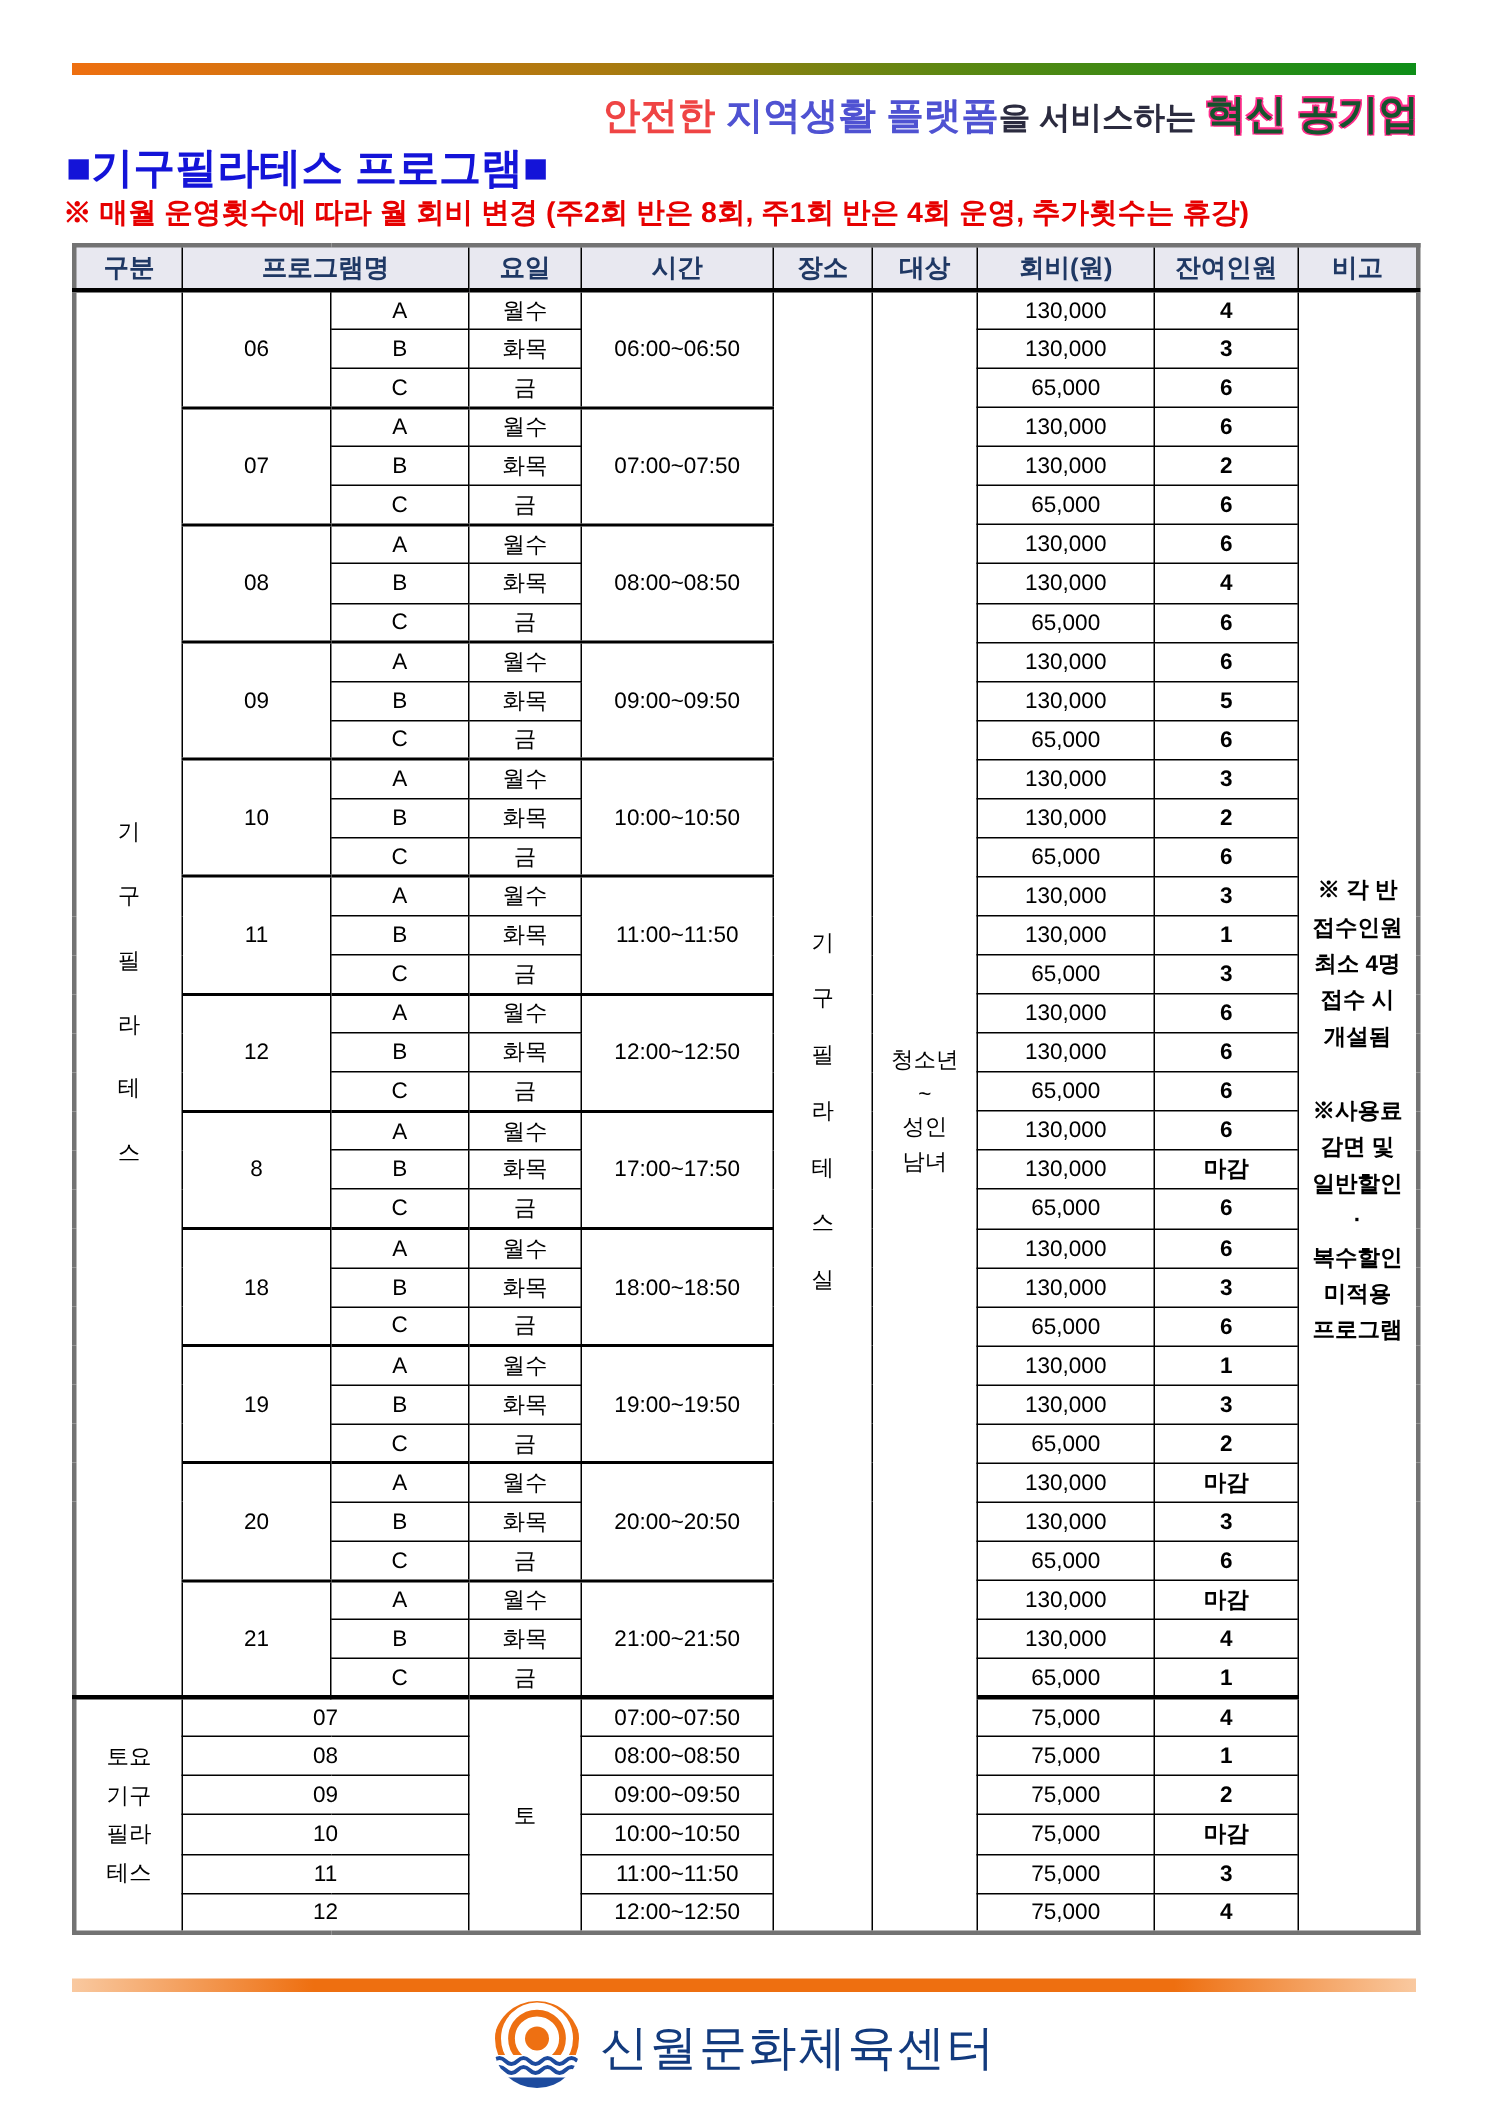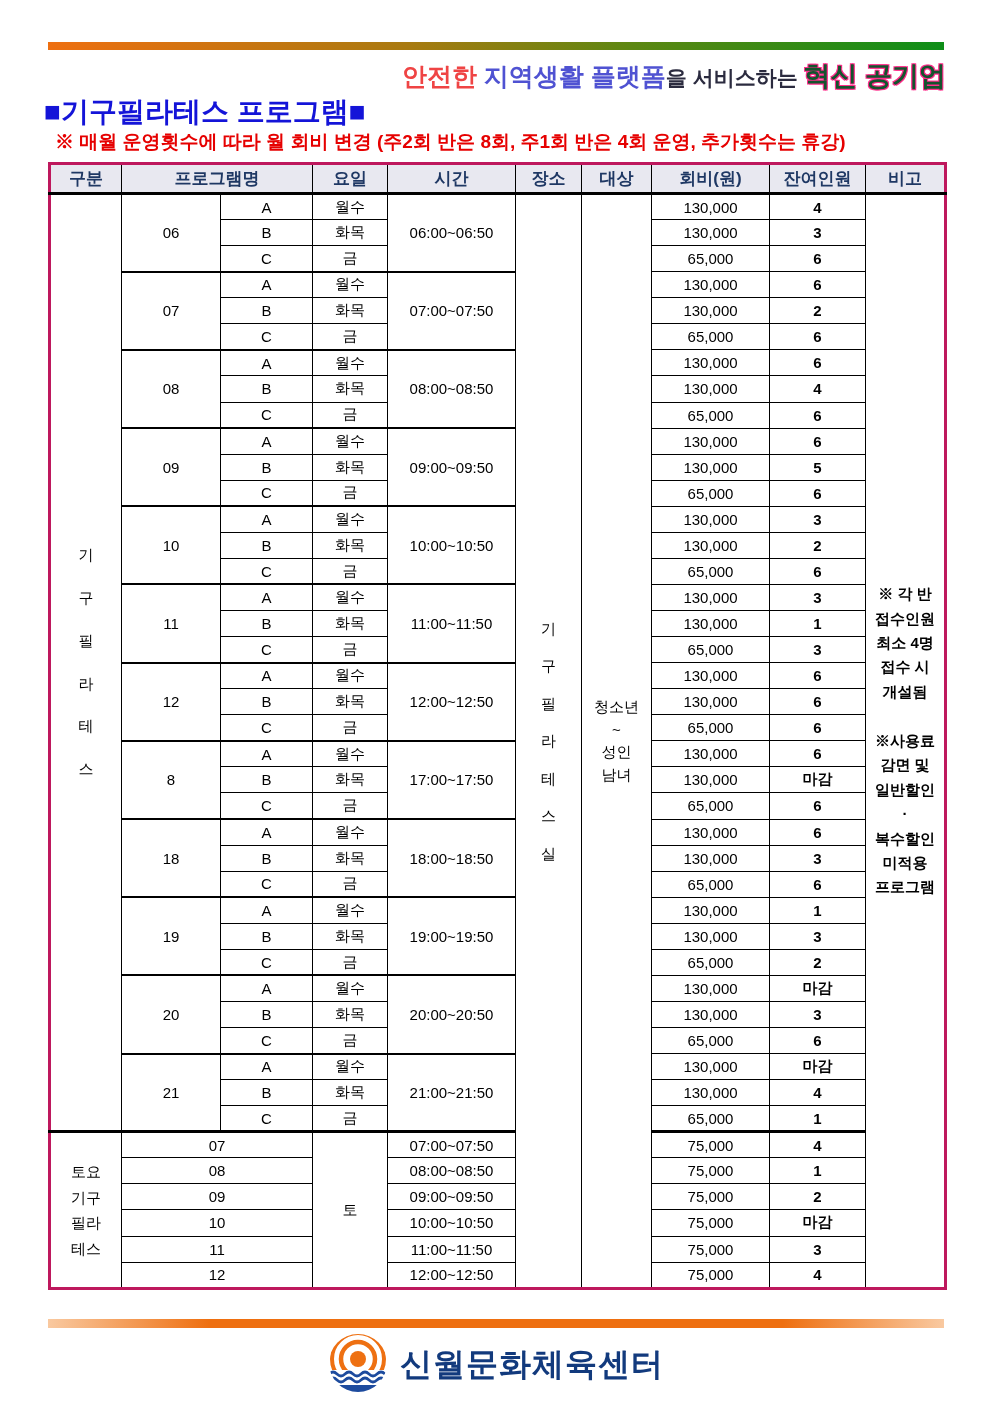--- a/index.html
+++ b/index.html
@@ -10,24 +10,24 @@
             background:linear-gradient(90deg,#ee6f10 0%,#a97a10 40%,#5d8712 65%,#0e8e18 100%); }
 
   .slogan { position:absolute; top:58px; right:46px; font-weight:bold; font-size:25px; white-space:nowrap; }
   .slogan .p1 { color:#ef4444;text-align:center; }
   .slogan .p2 { color:#4f52d2; }
   .slogan .p3 { color:#2b2b3f; font-size:21px; }
   .slogan .p4 { color:#14532d; font-size:27px;
                 text-shadow:-1px -1px 0 #ff2e8c, 1px -1px 0 #ff2e8c, -1px 1px 0 #ff2e8c, 1px 1px 0 #ff2e8c; }
 
   .title  { position:absolute; left:44px; top:93px; font-size:28px; font-weight:bold; color:#1414d8; }
-  .notice { position:absolute; left:55px; top:129px; font-size:19px; font-weight:bold; color:#e60000; }
+  .notice { position:absolute; left:42px; top:129px; font-size:19px; font-weight:bold; color:#e60000; }
 
   table.sched { position:absolute; left:48px; top:162px; width:896px; height:1128px;
-                border-collapse:collapse; table-layout:fixed; border:3px solid #be185d; }
+                border-collapse:collapse; table-layout:fixed; border:3px solid #737373; }
   .sched th { background:#e8e8f0; color:#1f3864; font-size:17px; font-weight:bold;
               border:1px solid #000; border-bottom:3px solid #000; height:30px; text-align:center; }
   .sched td { border:1px solid #000; text-align:center; vertical-align:middle;
               font-size:15px; color:#000; padding:0; height:26px; overflow:hidden; }
   .vt      { white-space:pre-line; }
   .gu-main { font-size:17px; line-height:2.85; }
   .place   { font-size:17px; line-height:2.5; }
   .target  { font-size:16px; line-height:1.5; }
   .gu-sat  { font-size:16px; line-height:1.7; }
   .note    { font-size:17px; line-height:1.63; font-weight:bold; color:#e60000; }
@@ -35,21 +35,21 @@
   .left    { font-size:16px; font-weight:bold; color:#e60000; }
   .bt2 { border-top-width:2px !important; }
   .bt3 { border-top-width:3px !important; }
 
   .footbar { position:absolute; left:48px; top:1319px; width:896px; height:9px;
              background:linear-gradient(90deg,#f9c9a0 0%,#ee6f10 18%,#ee6f10 82%,#f9c9a0 100%); }
   .footer { position:absolute; left:0; top:1333px; width:992px;
             display:flex; justify-content:center; align-items:center; gap:12px; }
   .f-text { text-align:left; color:#123a7d; }
   .f-org  { font-size:17px; font-weight:bold; letter-spacing:2px; }
-  .f-center { font-size:32px; font-weight:bold; letter-spacing:1px; }
+  .f-center { font-size:32px; font-weight:normal; letter-spacing:1px; }
 </style>
 </head>
 <body>
 
 <div class="topbar"></div>
 
 <div class="slogan"><span class="p1">안전한 </span><span class="p2">지역생활 플랫폼</span><span class="p3">을 서비스하는 </span><span class="p4">혁신 공기업</span></div>
 
 <div class="title">■기구필라테스 프로그램■</div>
 <div class="notice">※ 매월 운영횟수에 따라 월 회비 변경 (주2회 반은 8회, 주1회 반은 4회 운영, 추가횟수는 휴강)</div>

